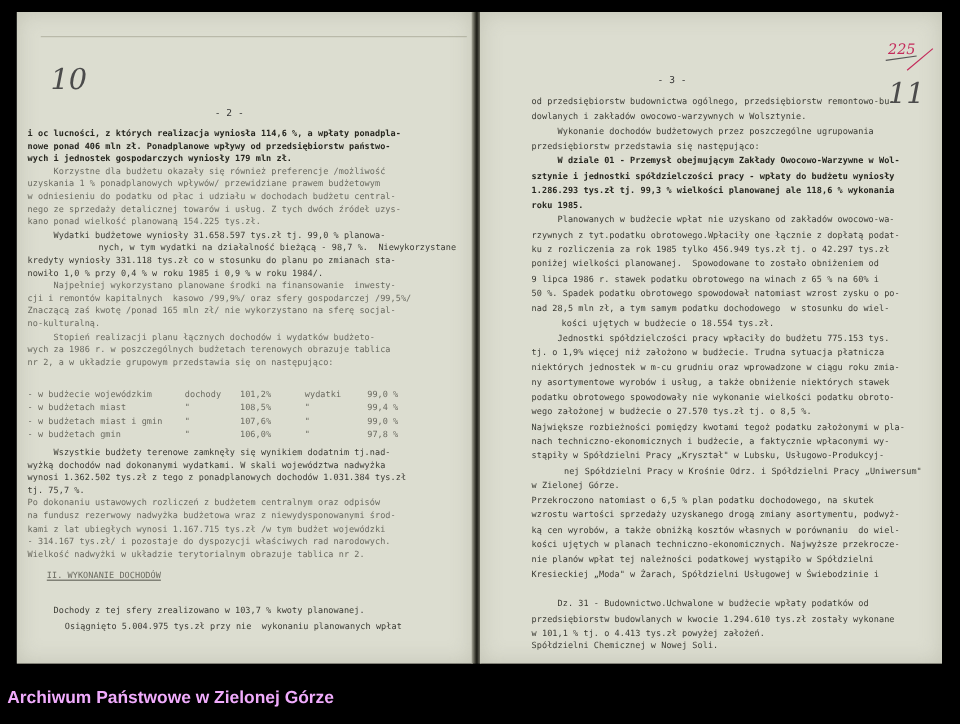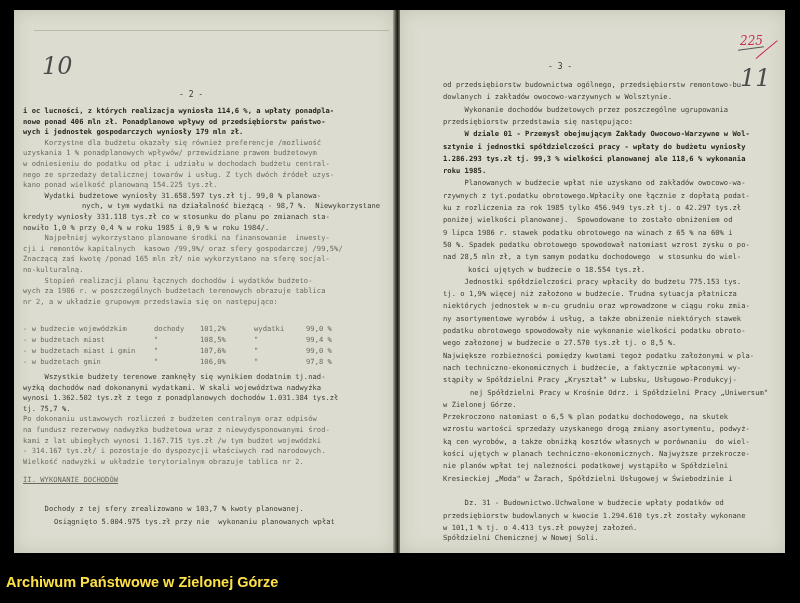--- a/index.html
+++ b/index.html
@@ -17,30 +17,30 @@
     position: absolute; left: 393px; top: 10px; width: 8px; height: 543px;
     background: linear-gradient(to right, #a9a99a, #3a3a30 40%, #1a1a14 55%, #8a8a7c);
   }
   .fold-line { position: absolute; left: 20px; top: 20px; width: 355px; height: 1px; background: rgba(150,150,130,0.5); }
   .line {
     position: absolute; white-space: pre; font-size: 7.1px; line-height: 9px; color: #3b3b34;
     letter-spacing: 0.05px;
   }
   .line.bold { color: #26261f; font-weight: bold; }
   .line.faint { color: #6a6a60; }
-  .u { text-decoration: underline; }
+  .u { text-decoration: underline; margin-left: 16px; }
   .pagenum { position: absolute; font-size: 8px; color: #333; }
   .hand {
     position: absolute; font-family: "DejaVu Serif", serif; font-style: italic; color: #4b4b4b;
   }
   .hand.red { color: #c42a5a; }
   .strike { position: absolute; height: 1px; background: #555; transform: rotate(-8deg); }
   .redslash { position: absolute; height: 1.2px; background: #c42a5a; transform: rotate(-40deg); transform-origin: left center; }
   .footer {
-    position: absolute; left: 6px; top: 574px; color: #fde047;
+    position: absolute; left: 6px; top: 574px; color: #f0abfc;
     font-family: "Liberation Sans", sans-serif; font-weight: bold; font-size: 14.5px;
   }
 </style>
 </head>
 <body>
 
 <div class="page left">
   <div class="fold-line"></div>
   <div class="hand" style="left:28px;top:42px;font-size:24px;">10</div>
   <div class="pagenum" style="left:165px;top:80px;">- 2 -</div>

